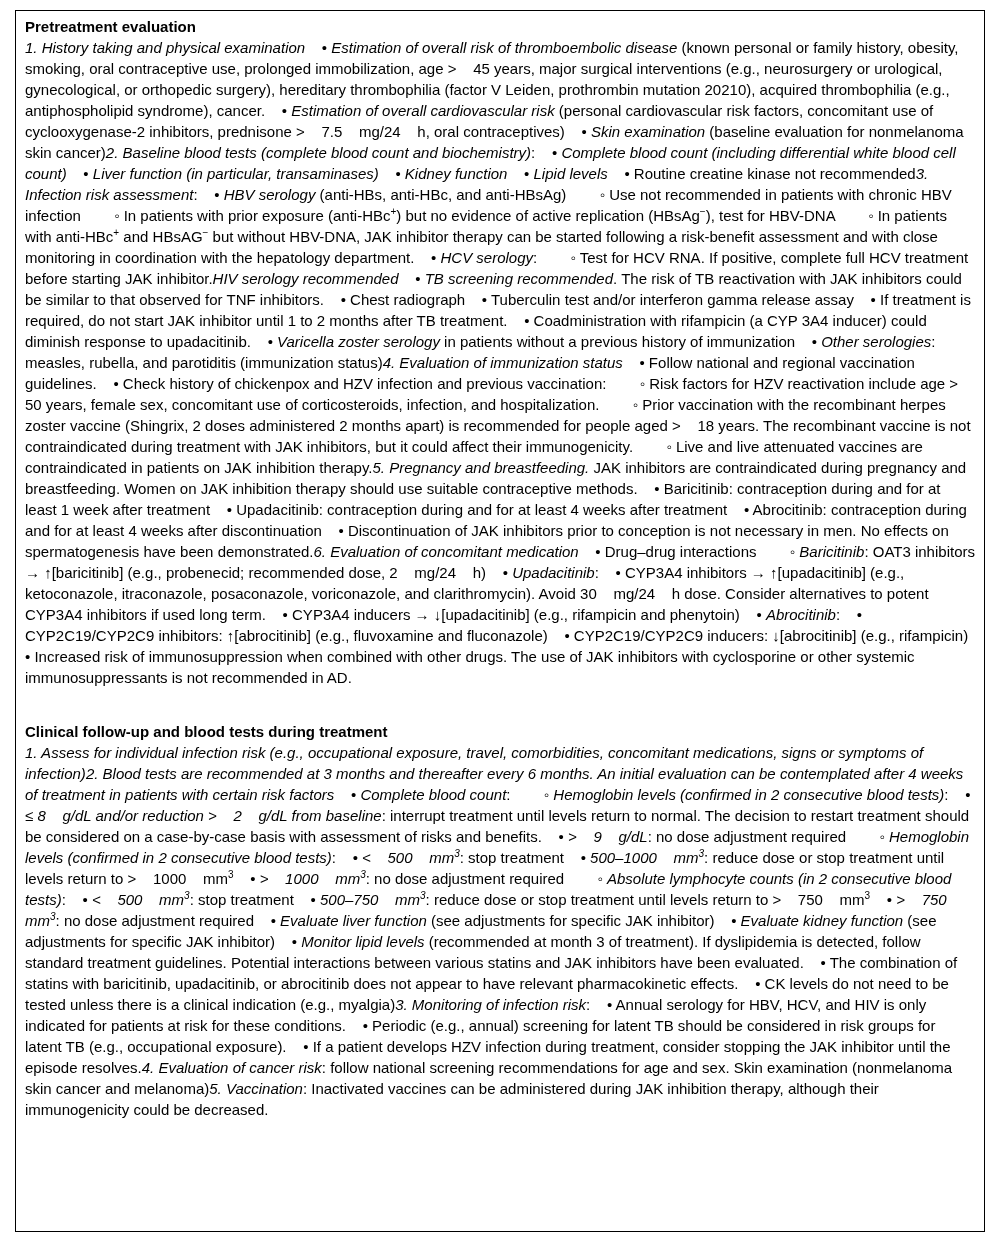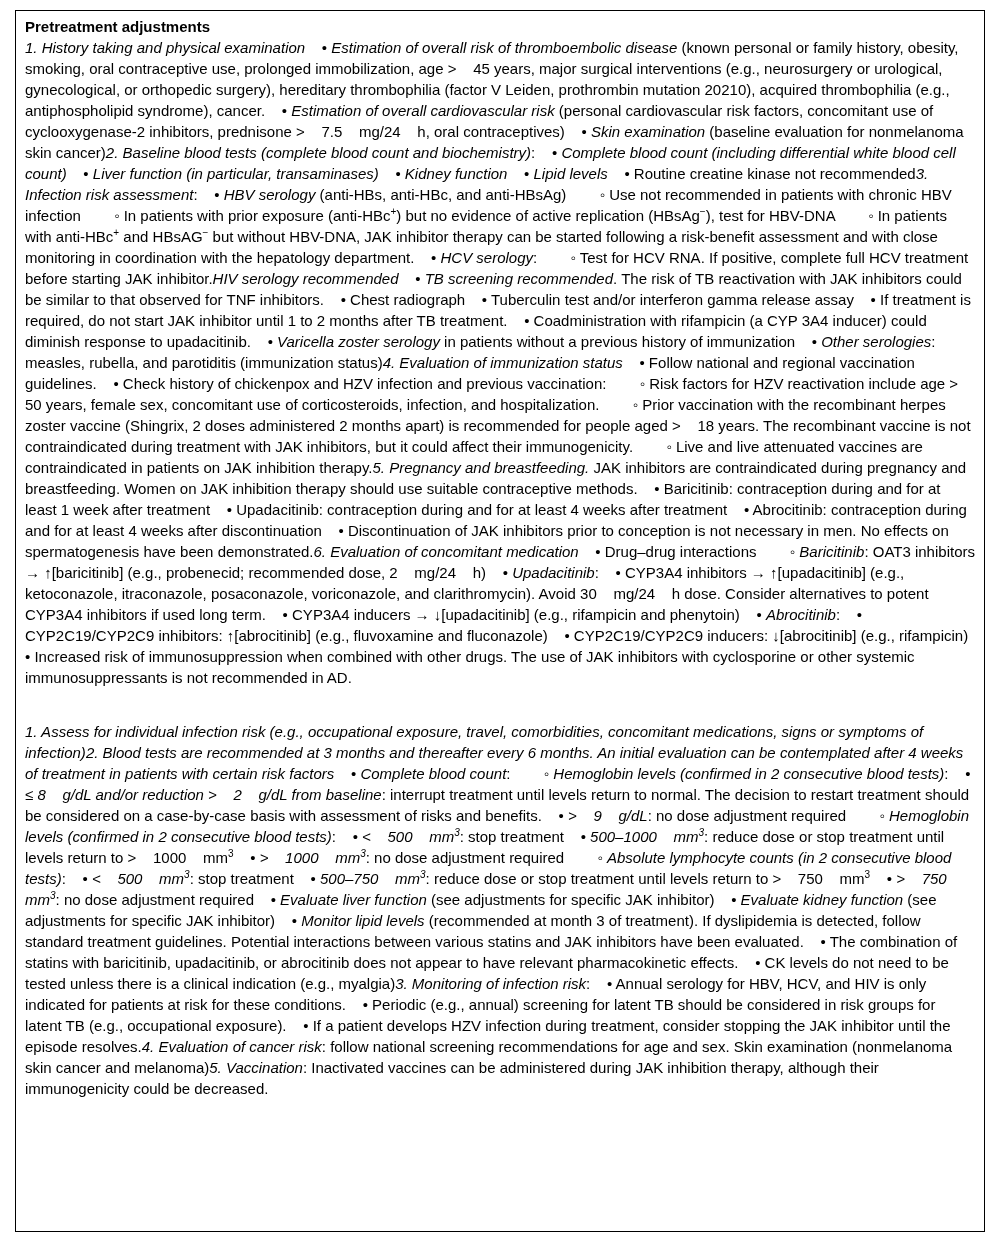--- a/index.html
+++ b/index.html
@@ -45,19 +45,20 @@
     font-size: 10px;
     line-height: 0;
     vertical-align: super;
   }
 </style>
 </head>
 <body>
 
 <div class="doc-box">
   <div class="section">
-    <p class="section-title">Pretreatment adjustments</p>
+    <p class="section-title">Pretreatment evaluation</p>
     <p class="section-body"><span class="it">1. History taking and physical examination</span><span>    • </span><span class="it">Estimation of overall risk of thromboembolic disease</span><span> (known personal or family history, obesity, smoking, oral contraceptive use, prolonged immobilization, age &gt;    45 years, major surgical interventions (e.g., neurosurgery or urological, gynecological, or orthopedic surgery), hereditary thrombophilia (factor V Leiden, prothrombin mutation 20210), acquired thrombophilia (e.g., antiphospholipid syndrome), cancer.    • </span><span class="it">Estimation of overall cardiovascular risk</span><span> (personal cardiovascular risk factors, concomitant use of cyclooxygenase-2 inhibitors, prednisone &gt;    7.5    mg/24    h, oral contraceptives)    • </span><span class="it">Skin examination</span><span> (baseline evaluation for nonmelanoma skin cancer)</span><span class="it">2. Baseline blood tests (complete blood count and biochemistry)</span><span>:    • </span><span class="it">Complete blood count (including differential white blood cell count)</span><span>    • </span><span class="it">Liver function (in particular, transaminases)</span><span>    • </span><span class="it">Kidney function</span><span>    • </span><span class="it">Lipid levels</span><span>    • Routine creatine kinase not recommended</span><span class="it">3. Infection risk assessment</span><span>:    • </span><span class="it">HBV serology</span><span> (anti-HBs, anti-HBc, and anti-HBsAg)        ◦ Use not recommended in patients with chronic HBV infection        ◦ In patients with prior exposure (anti-HBc</span><sup>+</sup><span>) but no evidence of active replication (HBsAg</span><sup>−</sup><span>), test for HBV-DNA        ◦ In patients with anti-HBc</span><sup>+</sup><span> and HBsAG</span><sup>−</sup><span> but without HBV-DNA, JAK inhibitor therapy can be started following a risk-benefit assessment and with close monitoring in coordination with the hepatology department.    • </span><span class="it">HCV serology</span><span>:        ◦ Test for HCV RNA. If positive, complete full HCV treatment before starting JAK inhibitor.</span><span class="it">HIV serology recommended</span><span>    • </span><span class="it">TB screening recommended</span><span>. The risk of TB reactivation with JAK inhibitors could be similar to that observed for TNF inhibitors.    • Chest radiograph    • Tuberculin test and/or interferon gamma release assay    • If treatment is required, do not start JAK inhibitor until 1 to 2 months after TB treatment.    • Coadministration with rifampicin (a CYP 3A4 inducer) could diminish response to upadacitinib.    • </span><span class="it">Varicella zoster serology</span><span> in patients without a previous history of immunization    • </span><span class="it">Other serologies</span><span>: measles, rubella, and parotiditis (immunization status)</span><span class="it">4. Evaluation of immunization status</span><span>    • Follow national and regional vaccination guidelines.    • Check history of chickenpox and HZV infection and previous vaccination:        ◦ Risk factors for HZV reactivation include age &gt;    50 years, female sex, concomitant use of corticosteroids, infection, and hospitalization.        ◦ Prior vaccination with the recombinant herpes zoster vaccine (Shingrix, 2 doses administered 2 months apart) is recommended for people aged &gt;    18 years. The recombinant vaccine is not contraindicated during treatment with JAK inhibitors, but it could affect their immunogenicity.        ◦ Live and live attenuated vaccines are contraindicated in patients on JAK inhibition therapy.</span><span class="it">5. Pregnancy and breastfeeding.</span><span> JAK inhibitors are contraindicated during pregnancy and breastfeeding. Women on JAK inhibition therapy should use suitable contraceptive methods.    • Baricitinib: contraception during and for at least 1 week after treatment    • Upadacitinib: contraception during and for at least 4 weeks after treatment    • Abrocitinib: contraception during and for at least 4 weeks after discontinuation    • Discontinuation of JAK inhibitors prior to conception is not necessary in men. No effects on spermatogenesis have been demonstrated.</span><span class="it">6. Evaluation of concomitant medication</span><span>    • Drug–drug interactions        ◦ </span><span class="it">Baricitinib</span><span>: OAT3 inhibitors → ↑[baricitinib] (e.g., probenecid; recommended dose, 2    mg/24    h)    • </span><span class="it">Upadacitinib</span><span>:    • CYP3A4 inhibitors → ↑[upadacitinib] (e.g., ketoconazole, itraconazole, posaconazole, voriconazole, and clarithromycin). Avoid 30    mg/24    h dose. Consider alternatives to potent CYP3A4 inhibitors if used long term.    • CYP3A4 inducers → ↓[upadacitinib] (e.g., rifampicin and phenytoin)    • </span><span class="it">Abrocitinib</span><span>:    • CYP2C19/CYP2C9 inhibitors: ↑[abrocitinib] (e.g., fluvoxamine and fluconazole)    • CYP2C19/CYP2C9 inducers: ↓[abrocitinib] (e.g., rifampicin)    • Increased risk of immunosuppression when combined with other drugs. The use of JAK inhibitors with cyclosporine or other systemic immunosuppressants is not recommended in AD.</span></p>
   </div>
   <div class="section">
+    <p class="section-title">Clinical follow-up and blood tests during treatment</p>
     <p class="section-body"><span class="it">1. Assess for individual infection risk (e.g., occupational exposure, travel, comorbidities, concomitant medications, signs or symptoms of infection)</span><span class="it">2. Blood tests are recommended at 3 months and thereafter every 6 months. An initial evaluation can be contemplated after 4 weeks of treatment in patients with certain risk factors</span><span>    • </span><span class="it">Complete blood count</span><span>:        ◦ </span><span class="it">Hemoglobin levels (confirmed in 2 consecutive blood tests)</span><span>:    • </span><span class="it">≤ 8    g/dL and/or reduction &gt;    2    g/dL from baseline</span><span>: interrupt treatment until levels return to normal. The decision to restart treatment should be considered on a case-by-case basis with assessment of risks and benefits.    • </span><span class="it">&gt;    9    g/dL</span><span>: no dose adjustment required        ◦ </span><span class="it">Hemoglobin levels (confirmed in 2 consecutive blood tests)</span><span>:    • </span><span class="it">&lt;    500    mm</span><sup class="it">3</sup><span>: stop treatment    • </span><span class="it">500–1000    mm</span><sup class="it">3</sup><span>: reduce dose or stop treatment until levels return to &gt;    1000    mm</span><sup>3</sup><span>    • </span><span class="it">&gt;    1000    mm</span><sup class="it">3</sup><span>: no dose adjustment required        ◦ </span><span class="it">Absolute lymphocyte counts (in 2 consecutive blood tests)</span><span>:    • </span><span class="it">&lt;    500    mm</span><sup class="it">3</sup><span>: stop treatment    • </span><span class="it">500–750    mm</span><sup class="it">3</sup><span>: reduce dose or stop treatment until levels return to &gt;    750    mm</span><sup>3</sup><span>    • </span><span class="it">&gt;    750    mm</span><sup class="it">3</sup><span>: no dose adjustment required    • </span><span class="it">Evaluate liver function</span><span> (see adjustments for specific JAK inhibitor)    • </span><span class="it">Evaluate kidney function</span><span> (see adjustments for specific JAK inhibitor)    • </span><span class="it">Monitor lipid levels</span><span> (recommended at month 3 of treatment). If dyslipidemia is detected, follow standard treatment guidelines. Potential interactions between various statins and JAK inhibitors have been evaluated.    • The combination of statins with baricitinib, upadacitinib, or abrocitinib does not appear to have relevant pharmacokinetic effects.    • CK levels do not need to be tested unless there is a clinical indication (e.g., myalgia)</span><span class="it">3. Monitoring of infection risk</span><span>:    • Annual serology for HBV, HCV, and HIV is only indicated for patients at risk for these conditions.    • Periodic (e.g., annual) screening for latent TB should be considered in risk groups for latent TB (e.g., occupational exposure).    • If a patient develops HZV infection during treatment, consider stopping the JAK inhibitor until the episode resolves.</span><span class="it">4. Evaluation of cancer risk</span><span>: follow national screening recommendations for age and sex. Skin examination (nonmelanoma skin cancer and melanoma)</span><span class="it">5. Vaccination</span><span>: Inactivated vaccines can be administered during JAK inhibition therapy, although their immunogenicity could be decreased.</span></p>
   </div>
 </div>
 
 </body></html>

